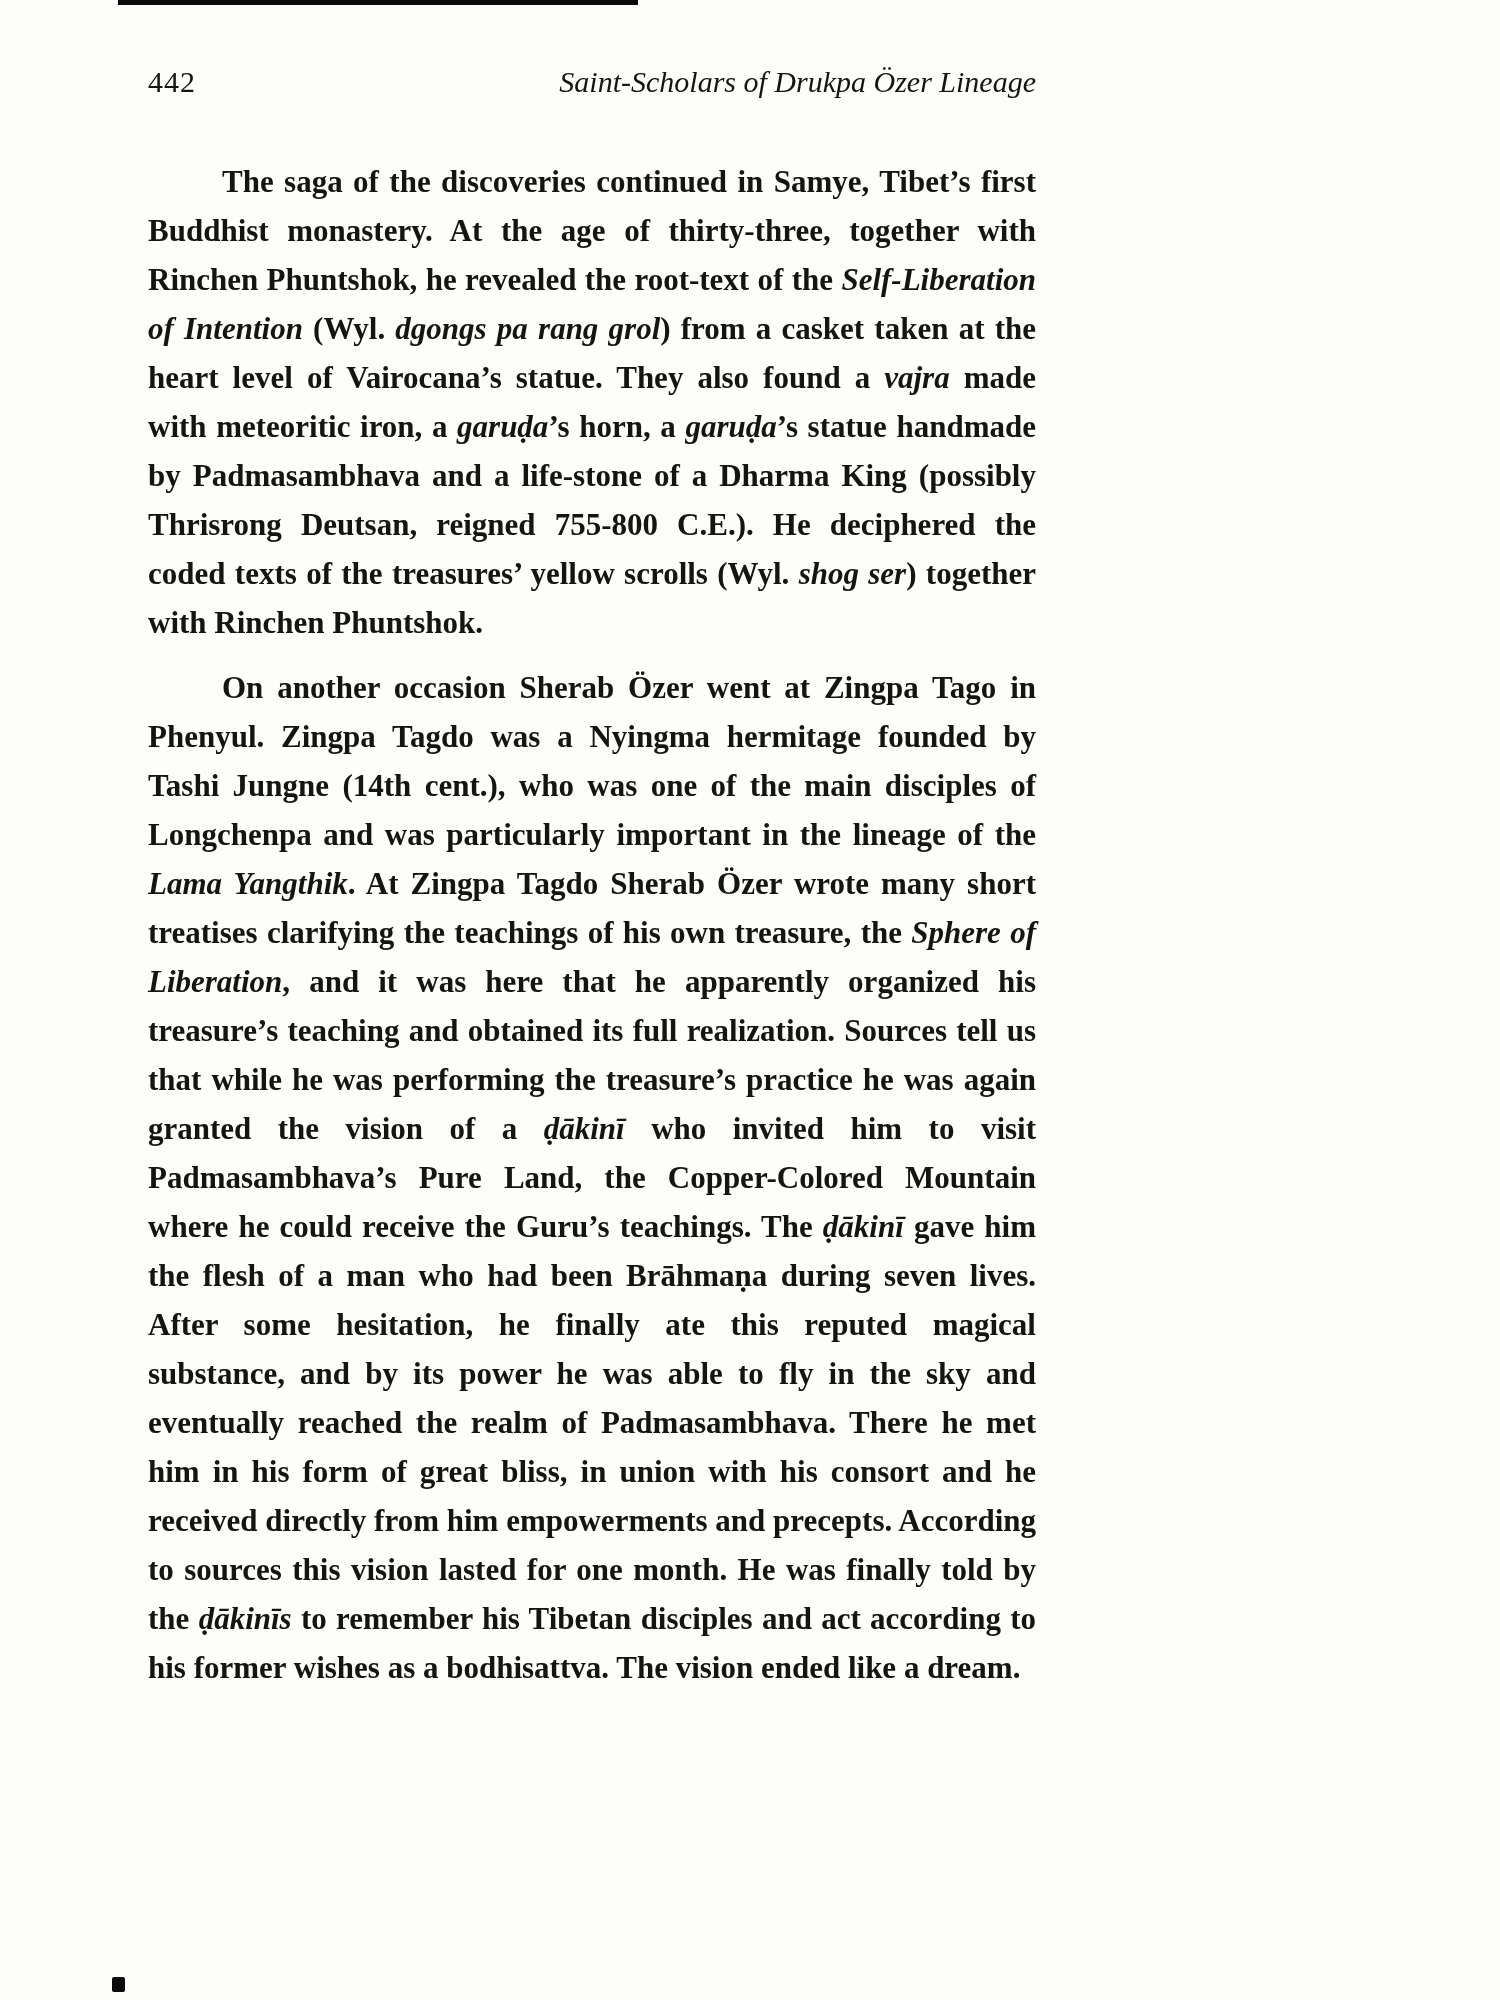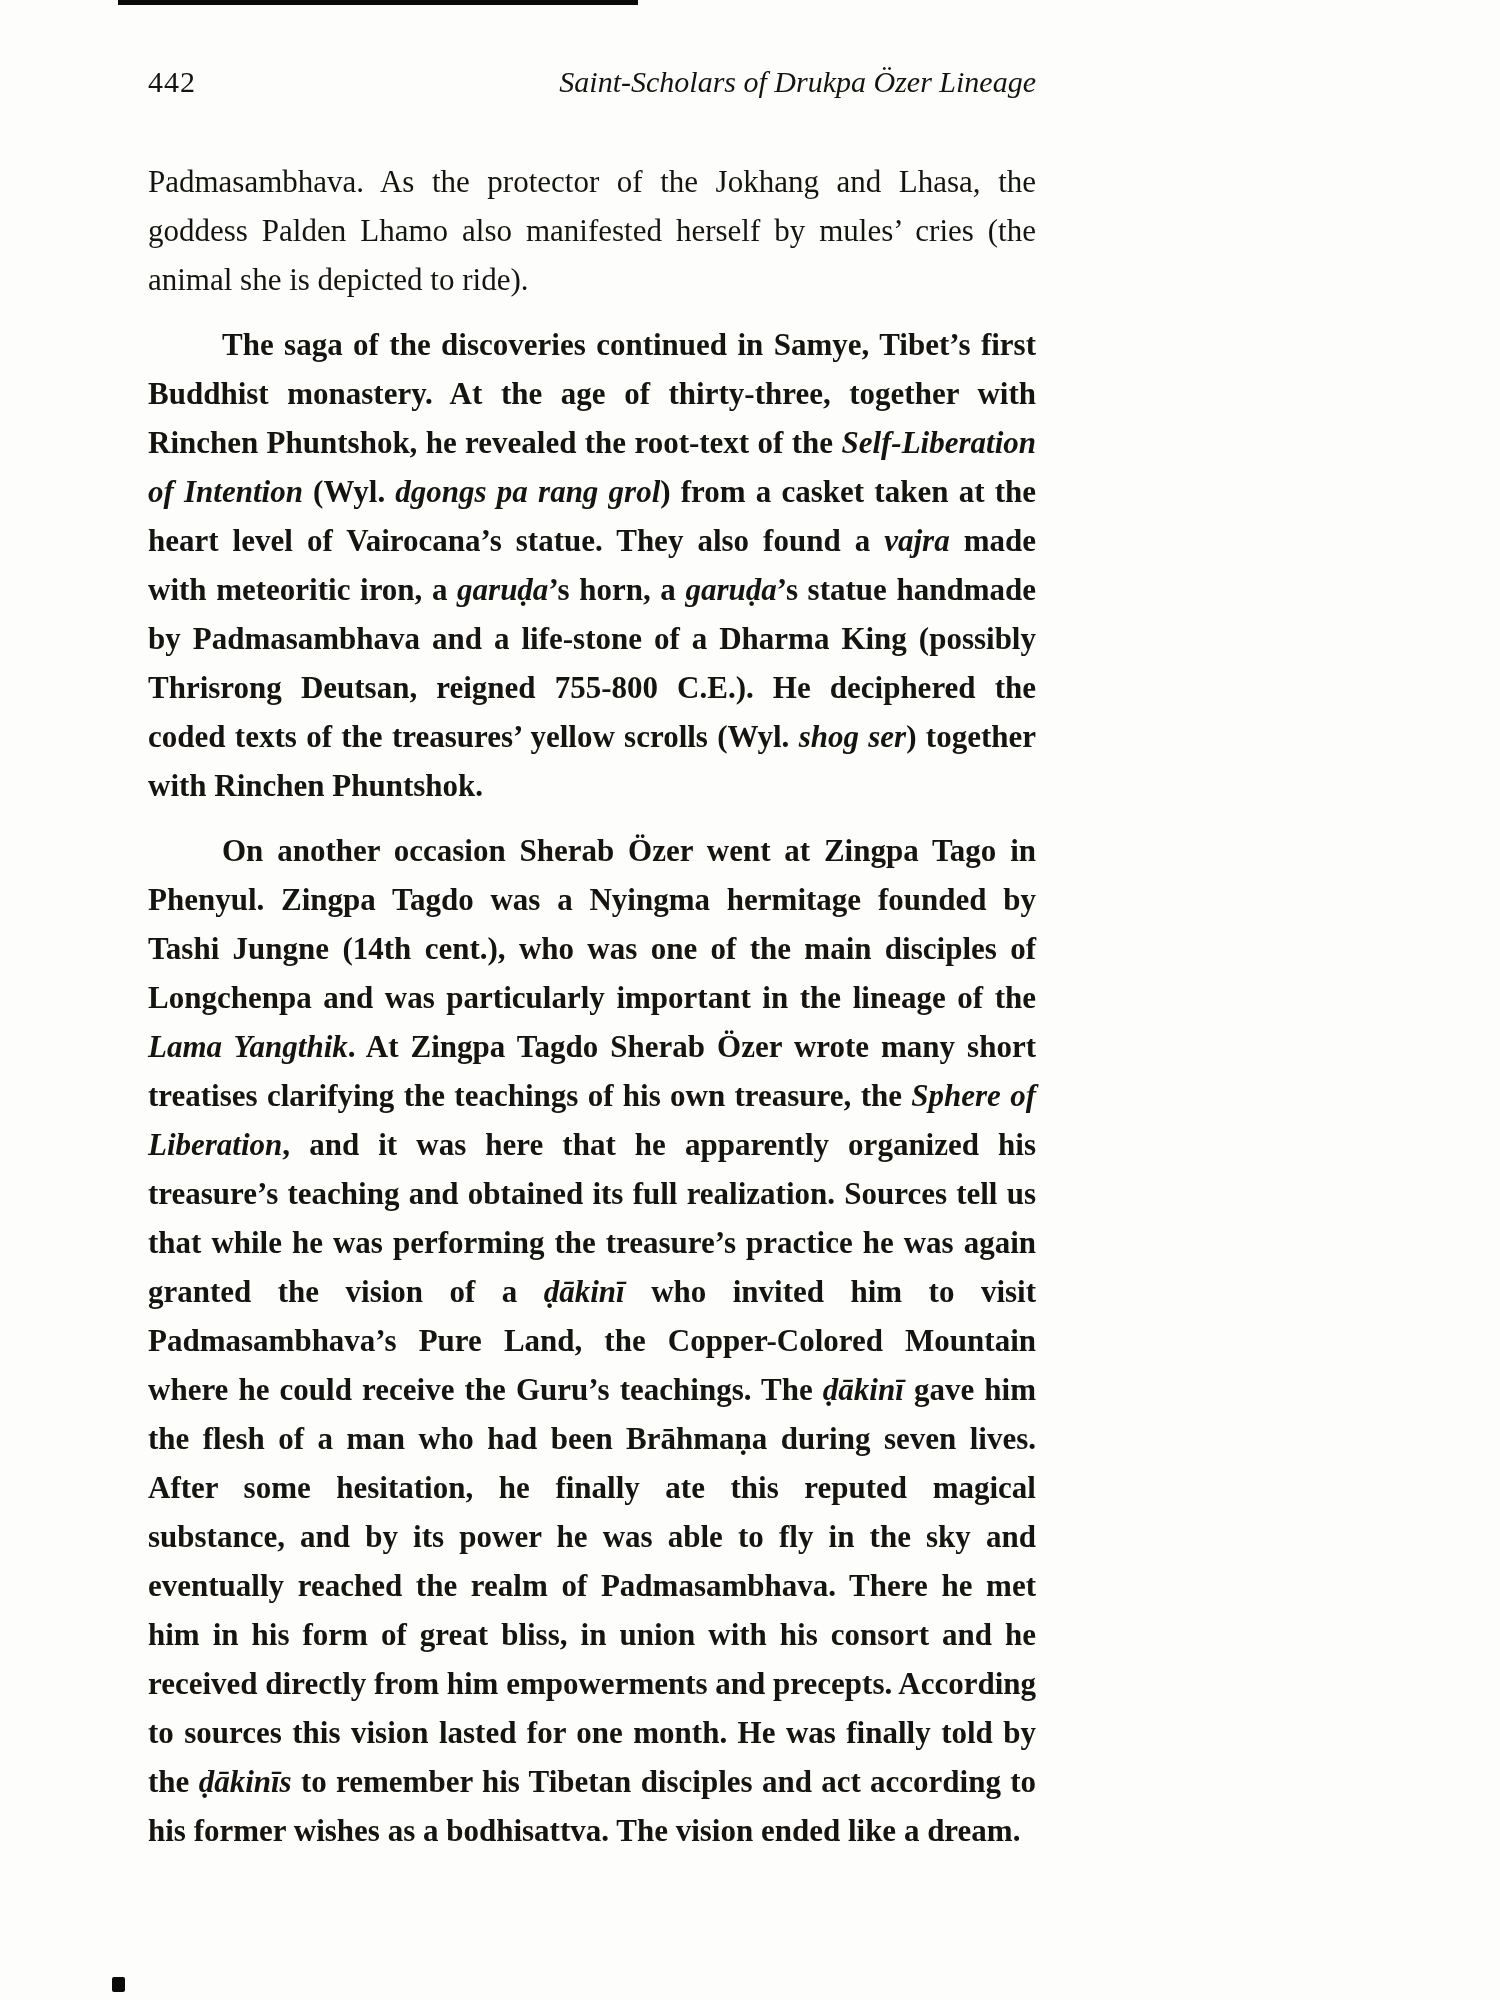--- a/index.html
+++ b/index.html
@@ -55,17 +55,16 @@
 
 <div class="scan-edge-top"></div>
 <div class="scan-mark-bottom"></div>
 
 <div class="page">
   <header class="running-head">
     <span class="page-number">442</span>
     <span class="running-title">Saint-Scholars of Drukpa Özer Lineage</span>
   </header>
   <main class="body-text" id="body-text">
-      <p class="para"><span>Padmasambhava. As the protector of the Jokhang and Lhasa, the goddess Palden Lhamo also manifested herself by mules’ cries (the animal she is depicted to ride).</span></p>
       <p class="para indent"><span>The saga of the discoveries continued in Samye, Tibet’s first Buddhist monastery. At the age of thirty-three, together with Rinchen Phuntshok, he revealed the root-text of the </span><em>Self-Liberation of Intention</em><span> (Wyl. </span><em>dgongs pa rang grol</em><span>) from a casket taken at the heart level of Vairocana’s statue. They also found a </span><em>vajra</em><span> made with meteoritic iron, a </span><em>garuḍa</em><span>’s horn, a </span><em>garuḍa</em><span>’s statue handmade by Padmasambhava and a life-stone of a Dharma King (possibly Thrisrong Deutsan, reigned 755-800 C.E.). He deciphered the coded texts of the treasures’ yellow scrolls (Wyl. </span><em>shog ser</em><span>) together with Rinchen Phuntshok.</span></p>
       <p class="para indent"><span>On another occasion Sherab Özer went at Zingpa Tago in Phenyul. Zingpa Tagdo was a Nyingma hermitage founded by Tashi Jungne (14th cent.), who was one of the main disciples of Longchenpa and was particularly important in the lineage of the </span><em>Lama Yangthik</em><span>. At Zingpa Tagdo Sherab Özer wrote many short treatises clarifying the teachings of his own treasure, the </span><em>Sphere of Liberation</em><span>, and it was here that he apparently organized his treasure’s teaching and obtained its full realization. Sources tell us that while he was performing the treasure’s practice he was again granted the vision of a </span><em>ḍākinī</em><span> who invited him to visit Padmasambhava’s Pure Land, the Copper-Colored Mountain where he could receive the Guru’s teachings. The </span><em>ḍākinī</em><span> gave him the flesh of a man who had been Brāhmaṇa during seven lives. After some hesitation, he finally ate this reputed magical substance, and by its power he was able to fly in the sky and eventually reached the realm of Padmasambhava. There he met him in his form of great bliss, in union with his consort and he received directly from him empowerments and precepts. According to sources this vision lasted for one month. He was finally told by the </span><em>ḍākinīs</em><span> to remember his Tibetan disciples and act according to his former wishes as a bodhisattva. The vision ended like a dream.</span></p>
     </main>
 </div>
 
 </body></html>

